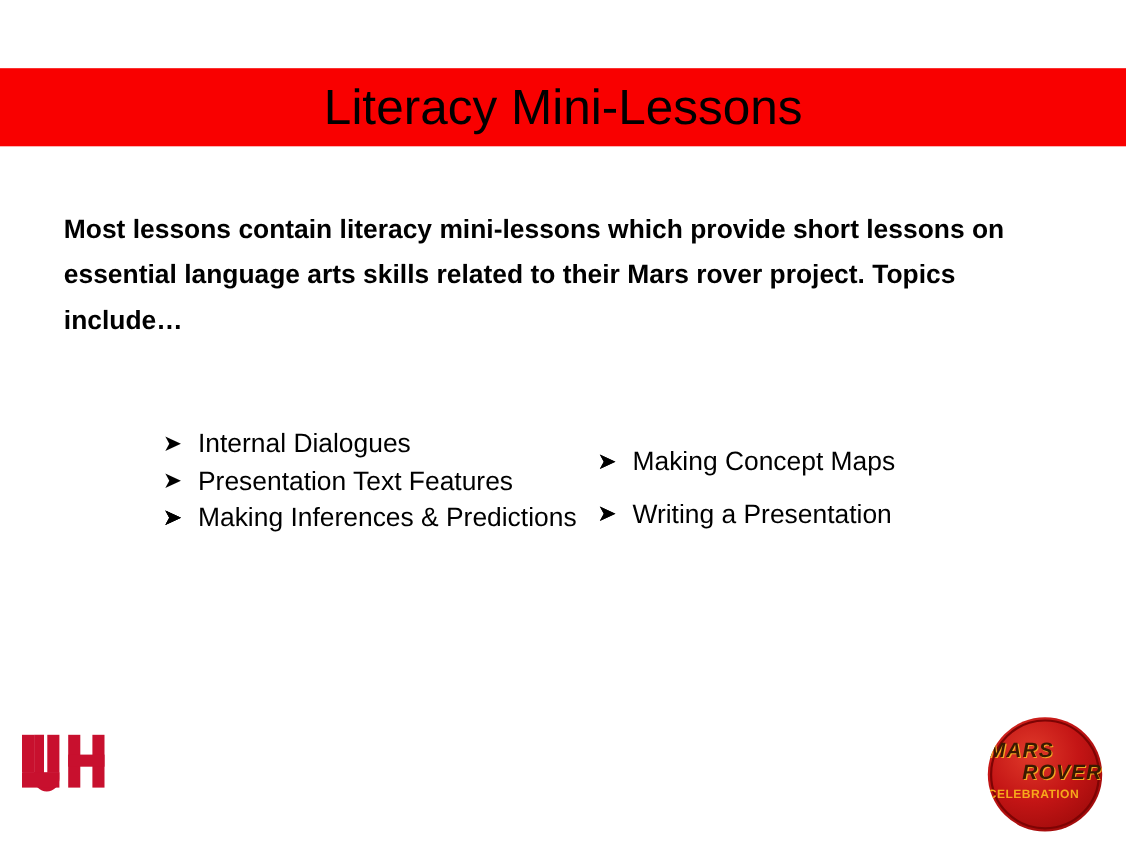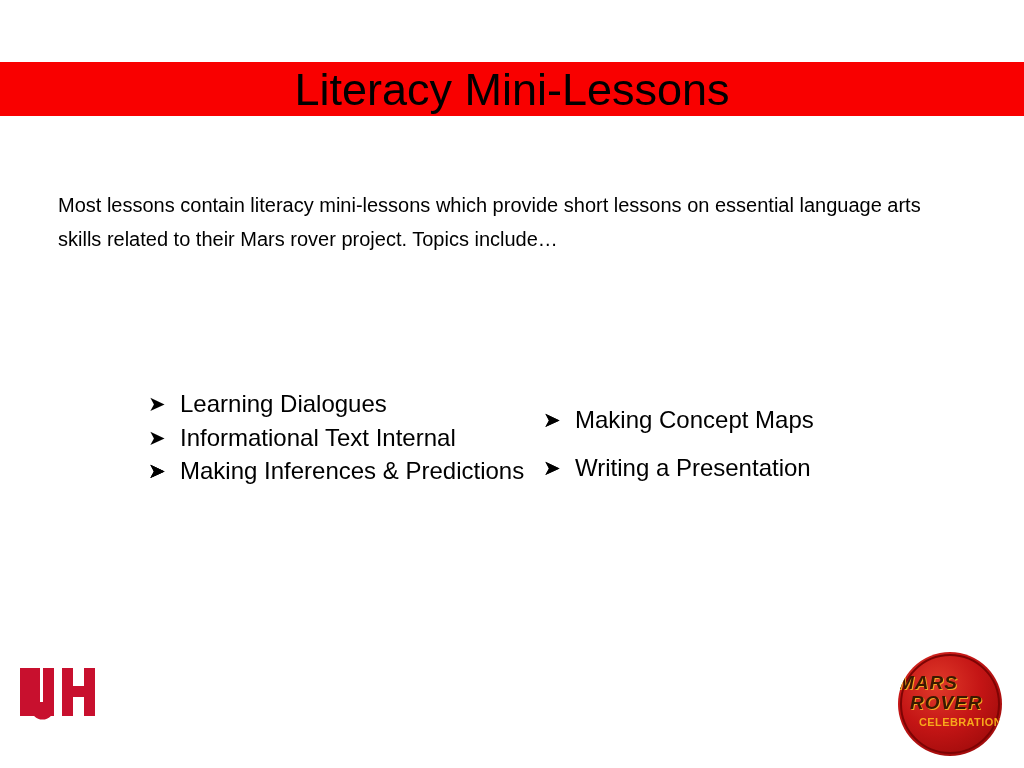--- a/index.html
+++ b/index.html
@@ -18,42 +18,43 @@
     position: relative;
     width: 1024px;
     height: 768px;
     background: #ffffff;
   }
   .title-banner {
     position: absolute;
     left: 0;
     top: 62px;
     width: 1024px;
-    height: 54px;
+    height: 71px;
     background: #f90000;
     display: flex;
     align-items: center;
     justify-content: center;
   }
   .title-text {
     font-size: 45px;
     color: #000000;
     font-family: "Liberation Sans", sans-serif;
     letter-spacing: 0px;
     line-height: 1;
     white-space: nowrap;
   }
   .intro {
     position: absolute;
     left: 58px;
     top: 188px;
     width: 880px;
-    font-size: 20px;
+    font-size: 24px;
     line-height: 1.72;
     color: #000000;
+    font-weight: bold;
   }
   .columns {
     position: absolute;
     left: 140px;
     top: 388px;
     width: 840px;
     display: flex;
     gap: 0px;
   }
   .col {
@@ -121,36 +122,35 @@
     color: #3a1a00;
     letter-spacing: 1px;
     line-height: 0.95;
     text-shadow: 1px 1px 0 #f5a623;
   }
   .mars-logo .rover-text {
     position: absolute;
     left: 0;
     top: 42px;
     width: 104px;
-    text-align: left;
+    text-align: right;
     font-size: 19px;
     font-weight: bold;
     font-style: italic;
     color: #3a1a00;
     letter-spacing: 1px;
     line-height: 0.95;
     text-shadow: 1px 1px 0 #f5a623;
-    padding-left: 12px;
   }
   .mars-logo .celebration-text {
     position: absolute;
     left: 0;
     top: 64px;
     width: 104px;
-    text-align: right;
+    text-align: left;
     font-size: 11px;
     font-weight: bold;
     color: #f7a81b;
     letter-spacing: 0.4px;
   }
   .mars-logo .ring {
     position: absolute;
     left: 2px;
     top: 2px;
     width: 100px;
@@ -170,25 +170,25 @@
   </div>
 
   <div class="intro">Most lessons contain literacy mini-lessons which provide short lessons on essential language arts skills related to their Mars rover project.  Topics include…</div>
 
   <div class="columns">
 
     <div class="col col-left">
       <ul class="bullets">
         <li>
           <span class="arrow-icon">➤</span>
-          <span>Learning Dialogues</span>
-        </li>
-        <li>
-          <span class="arrow-icon">➤</span>
-          <span>Informational Text Internal</span>
+          <span>Internal Dialogues</span>
+        </li>
+        <li>
+          <span class="arrow-icon">➤</span>
+          <span>Presentation Text Features</span>
         </li>
         <li>
           <span class="arrow-icon">➤</span>
         </li>
         <li>
           <span class="arrow-icon">➤</span>
         </li>
         <li>
           <span class="arrow-icon">➤</span>
           <span>Making Inferences &amp; Predictions</span>

